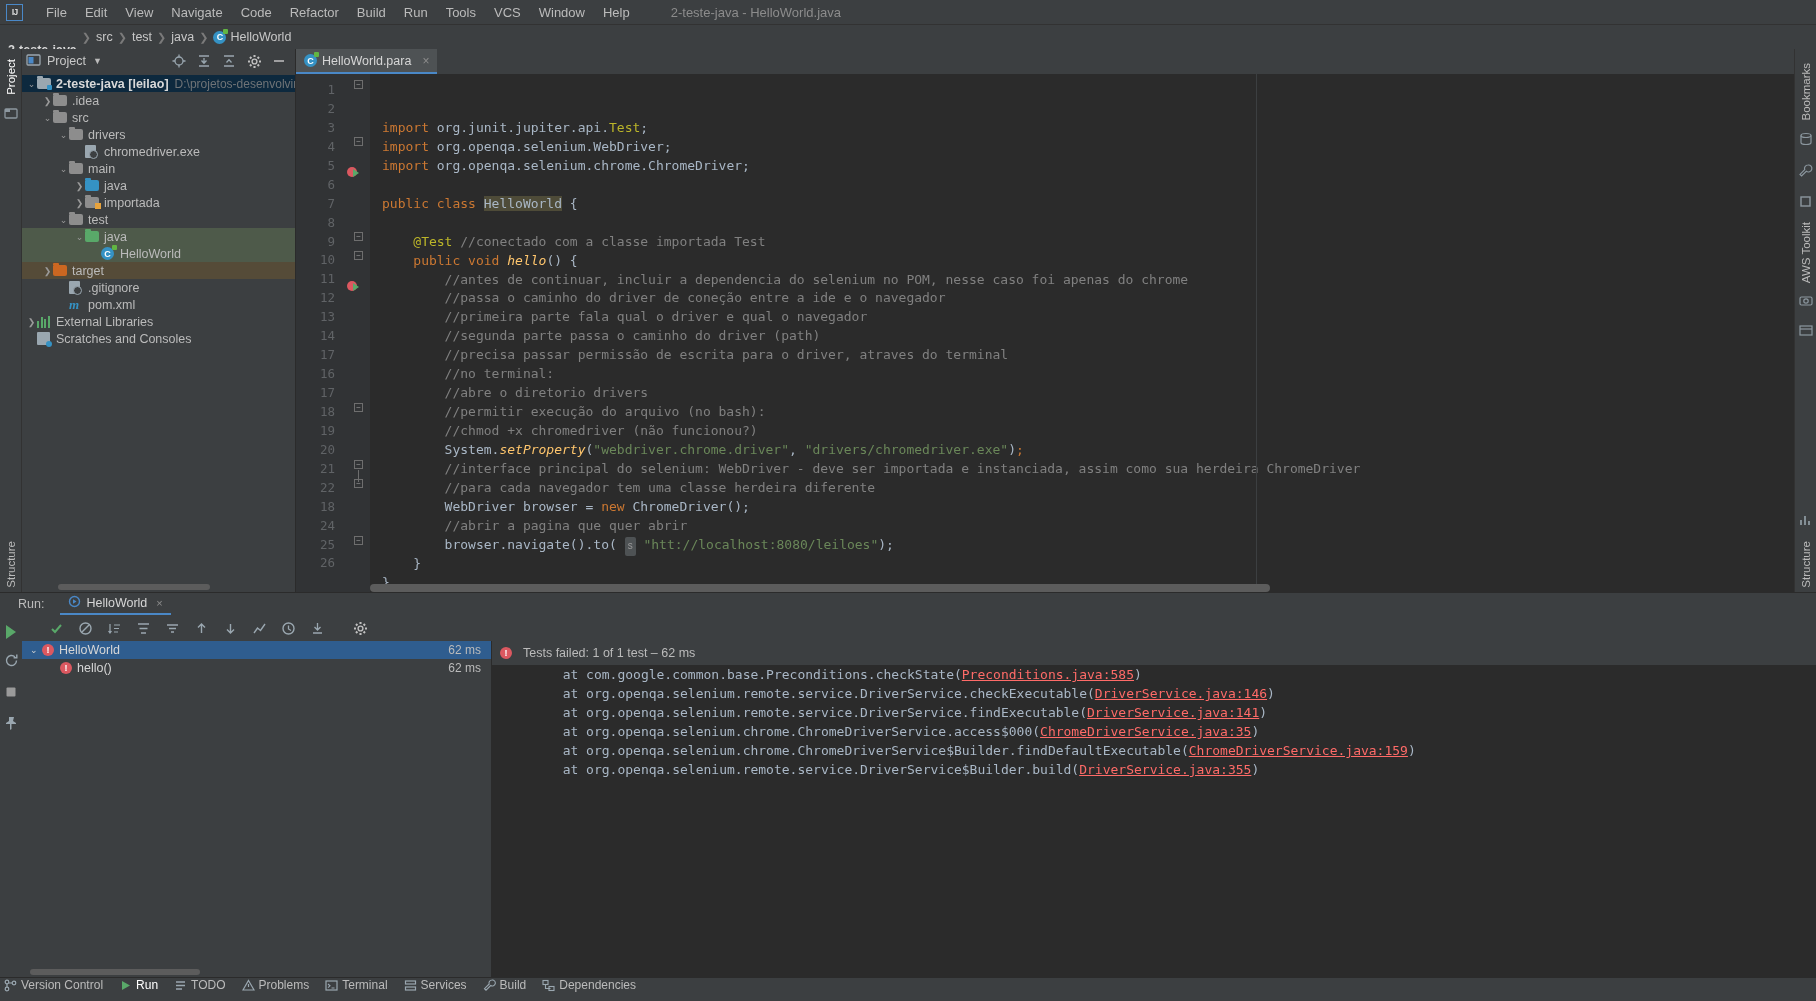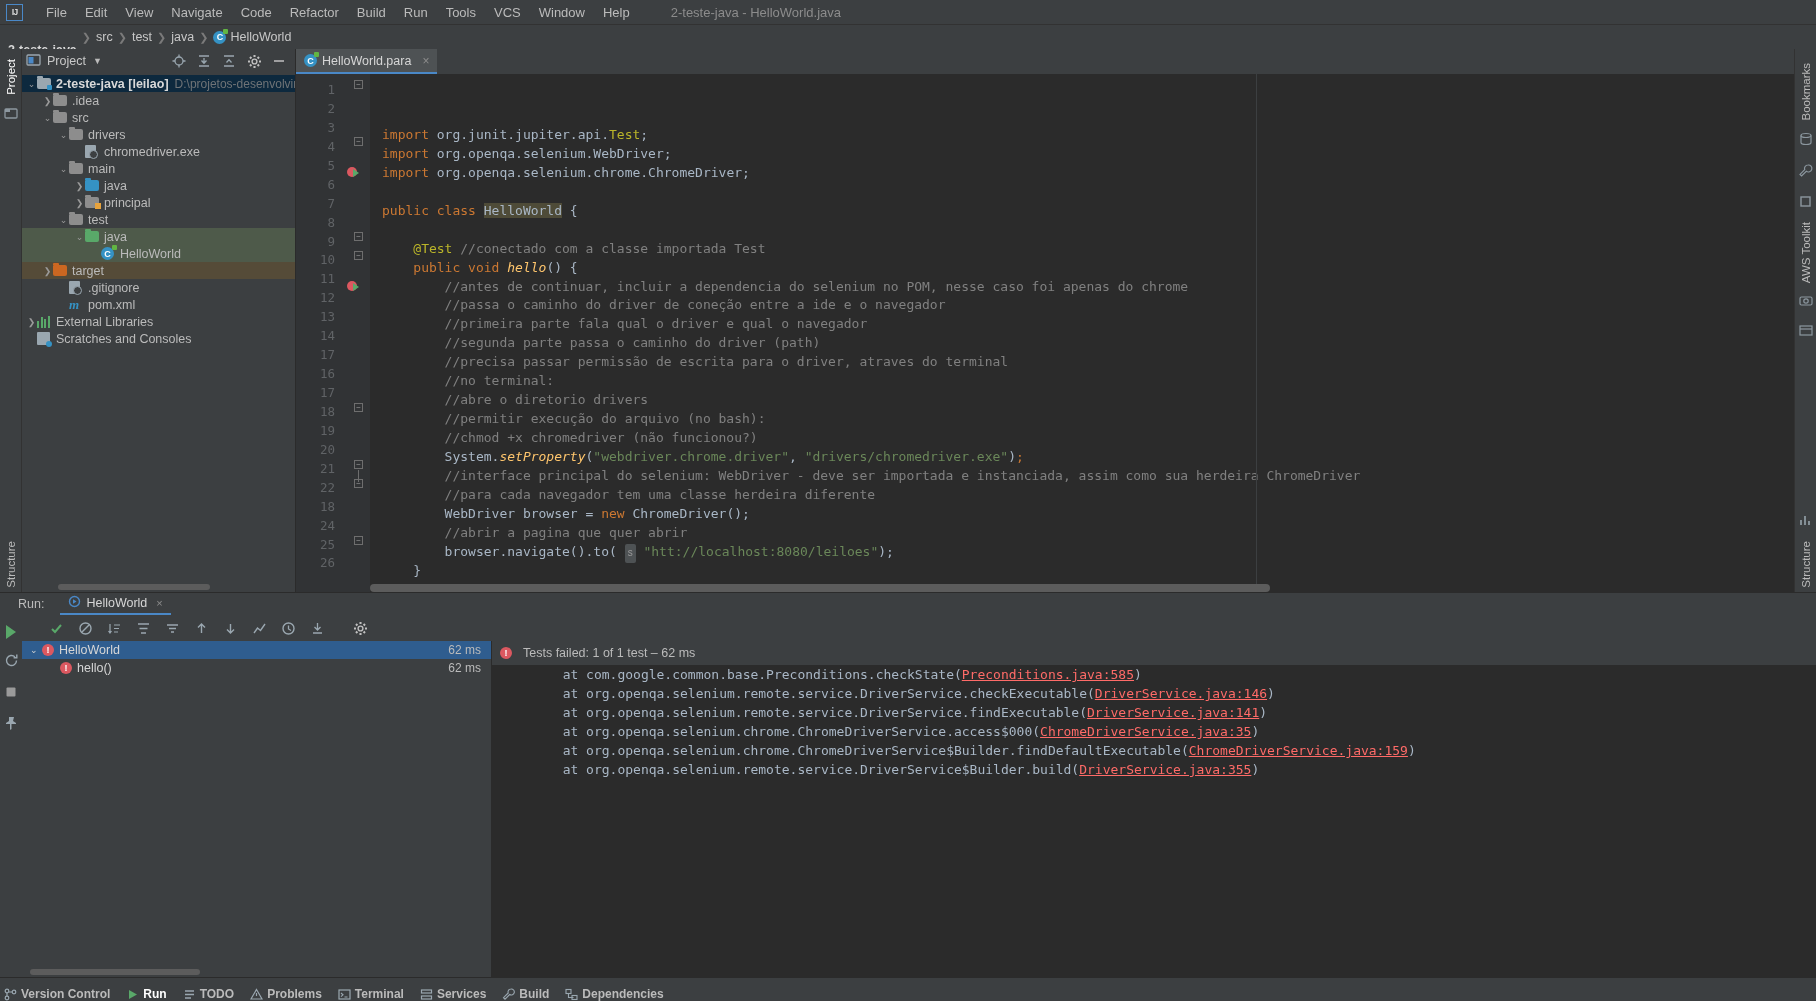--- a/index.html
+++ b/index.html
@@ -144,21 +144,21 @@
   .grun .dot { width: 10px; height: 10px; border-radius: 50%; background: #db5860; position: absolute; left:0; top:1px;}
   .grun .tri { position: absolute; left: 6px; top: 3px; width: 0; height: 0;
     border-left: 6px solid #59a869; border-top: 4px solid transparent; border-bottom: 4px solid transparent; }
   .fold {
     position: absolute; left: 12px; width: 9px; height: 9px; border: 1px solid #6e6e6e;
     color: #9a9a9a; font-size: 8px; line-height: 7px; text-align: center; background: #313335;
   }
   .foldline { position:absolute; left:16px; width:1px; background:#6e6e6e; }
 
   .code {
-    flex: 1; padding-top: 7px; font-family: "DejaVu Sans Mono", monospace;
+    flex: 1; font-family: "DejaVu Sans Mono", monospace;
     font-size: 13px; white-space: pre; overflow: hidden; position: relative;
     background: #2b2b2b; padding-left: 12px;
   }
   .cline { height: 18.95px; line-height: 18.95px; }
   .kw { color: #cc7832; }
   .str { color: #6a8759; }
   .cmt { color: #808080; }
   .ann { color: #bbb529; }
   .fn { color: #ffc66d; font-style: italic; }
   .cls { color: #a9b7c6; }
@@ -206,23 +206,23 @@
   .con-status { height: 24px; background: #3c3f41; display:flex; align-items:center; padding-left:8px; gap:6px;
                 font-family:"Liberation Sans",sans-serif; font-size:12.5px; color:#bbbbbb;}
   .con-line { line-height: 19px; padding-left: 8px; white-space: pre; }
   .con-err { color: #ff6b68; }
   .con-gray { color: #a9b7c6; }
   .con-link { color: #ff6b68; text-decoration: underline; }
   .con-white { color: #d6d6d6; }
 
   
   .statusbar {
-    height: 24px; background: #3c3f41; display: flex; align-items: flex-end;
+    height: 24px; background: #3c3f41; display: flex; align-items: flex-start;
     flex: 0 0 24px; border-top: 1px solid #2b2b2b; padding-left: 4px; gap: 16px;
-    font-size: 12px; color: #bbbbbb; font-weight: bold;
+    font-size: 12px; color: #bbbbbb;
   }
   .sb-item { display: flex; align-items: center; gap: 4px; cursor: default; }
   .sb-item.active { color: #ffffff; }
 
   
   .rightstrip { width: 22px; background:#3c3f41; border-left:1px solid #323232; flex:0 0 22px; }
 </style>
 </head>
 <body>
 
@@ -367,21 +367,21 @@
             <span class="ficon" style="display: flex; align-items: center;">
               <span class="folder blue"></span>
             </span>
             <span class="tlabel">java</span>
           </div>
           <div class="tnode" style="padding-left: 52px;">
             <span class="arrow">❯</span>
             <span class="ficon" style="display: flex; align-items: center;">
               <span class="folder res"></span>
             </span>
-            <span class="tlabel">principal</span>
+            <span class="tlabel">importada</span>
           </div>
           <div class="tnode" style="padding-left: 36px;">
             <span class="arrow">⌄</span>
             <span class="ficon" style="display: flex; align-items: center;">
               <span class="folder"></span>
             </span>
             <span class="tlabel">test</span>
           </div>
           <div class="tnode sel-green" style="padding-left: 52px;">
             <span class="arrow">⌄</span>

